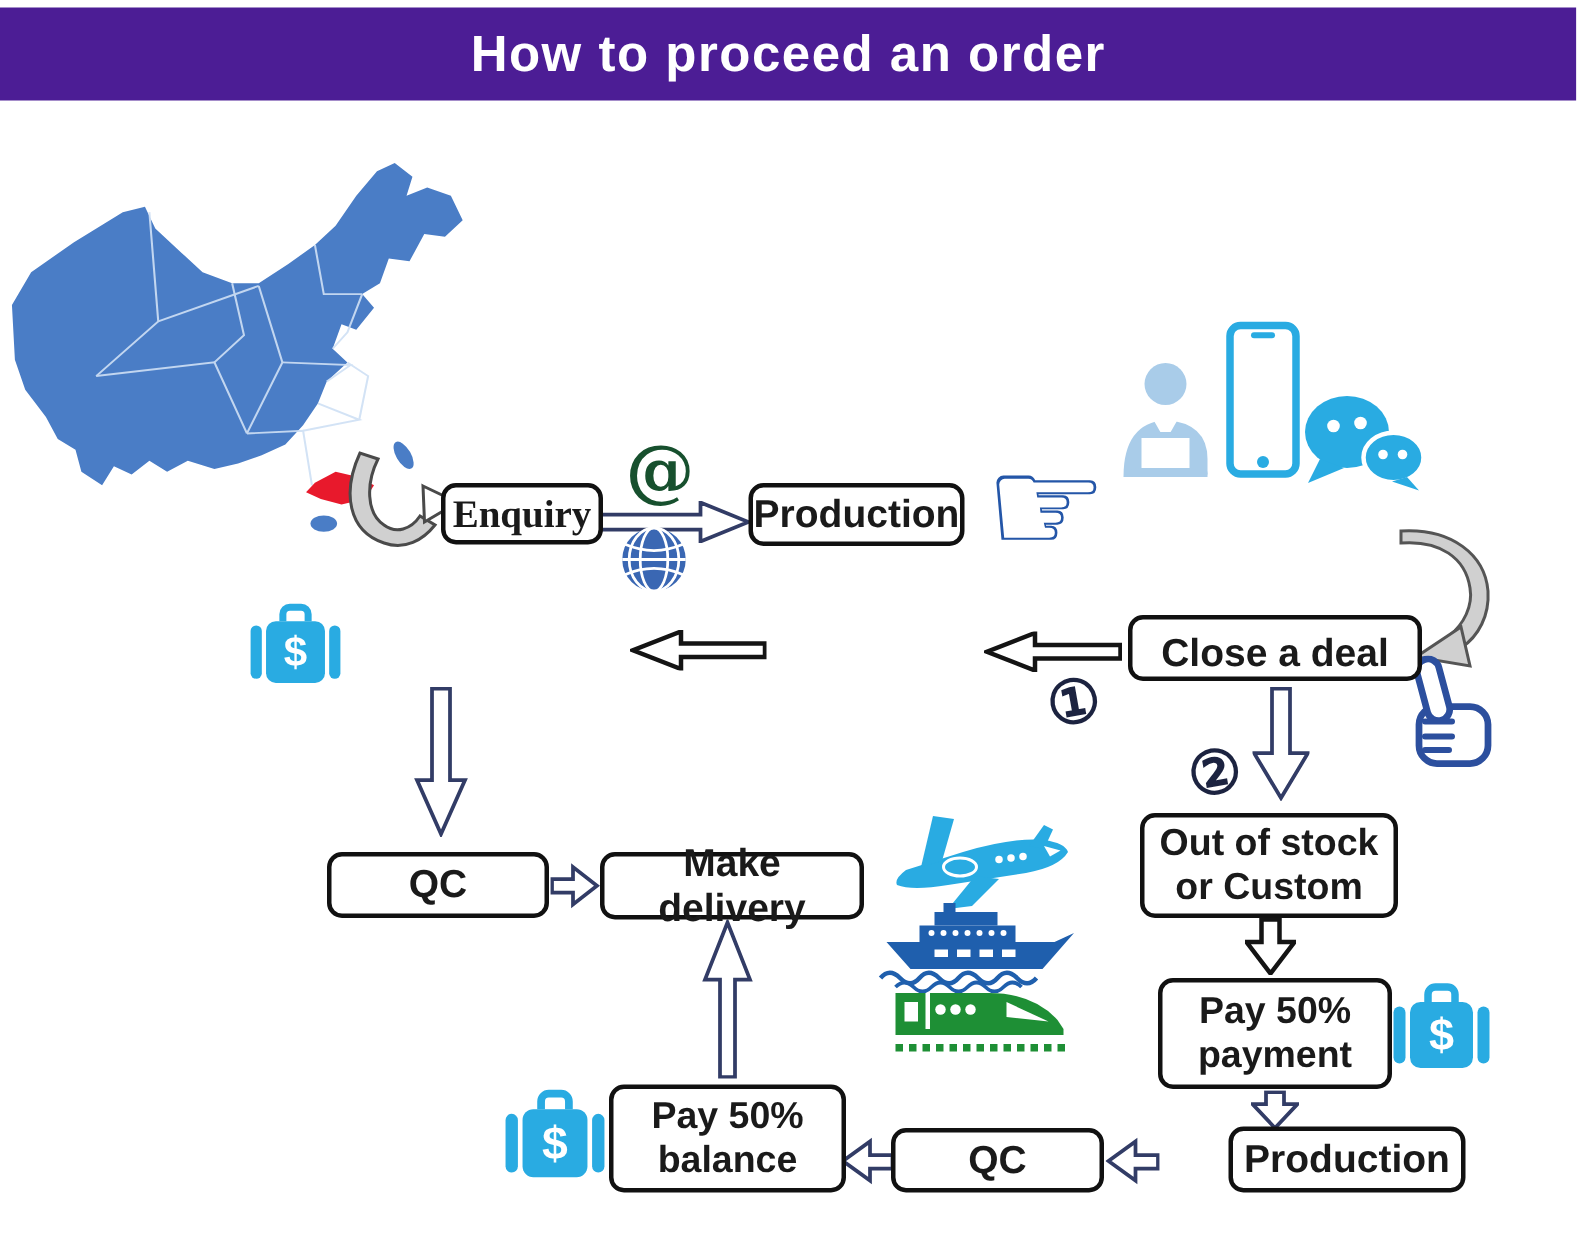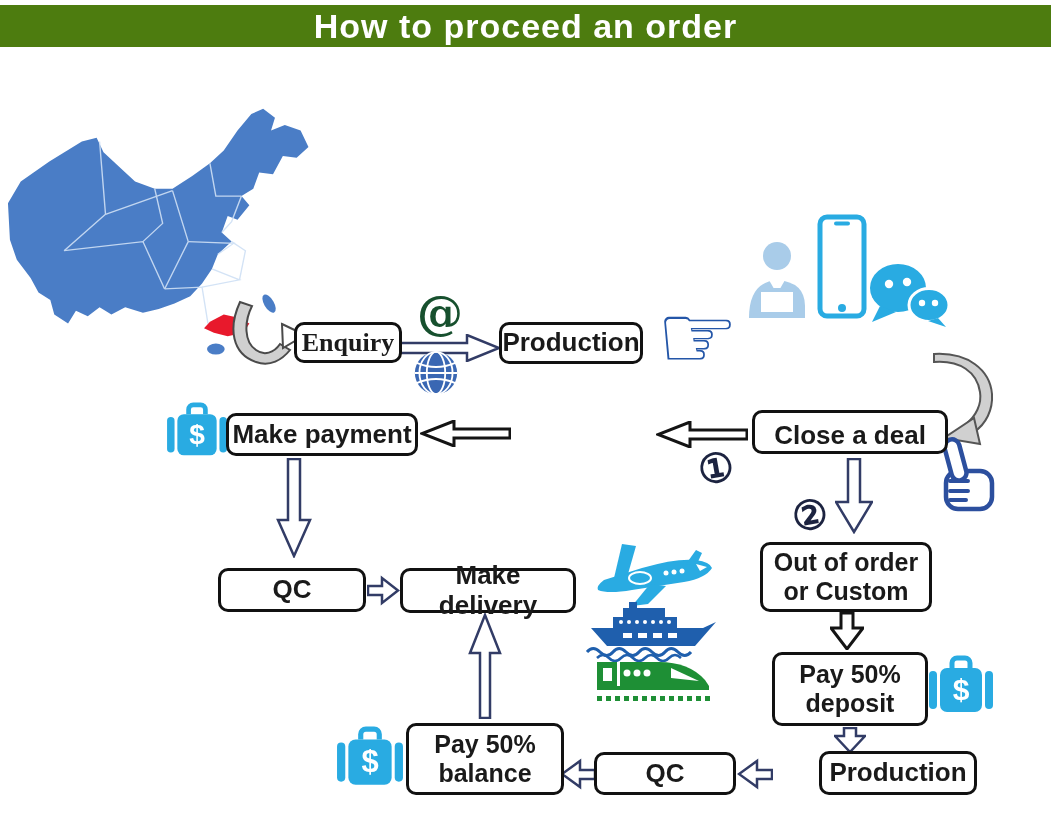--- a/index.html
+++ b/index.html
@@ -1,22 +1,22 @@
 <!DOCTYPE html>
 <html><head>
 <meta charset="utf-8">
 <style>
   html,body{margin:0;padding:0;background:#ffffff;}
   #stage{
     position:relative;width:1051px;height:823px;background:#ffffff;overflow:hidden;
     font-family:"Liberation Sans", sans-serif;
   }
   .titlebar{
-    position:absolute;left:0;top:5px;width:1051px;height:42px;
-    background:#4d7c0f;display:flex;align-items:center;justify-content:center;
+    position:absolute;left:0;top:5px;width:1051px;height:62px;
+    background:#4c1d95;display:flex;align-items:center;justify-content:center;
   }
   .titlebar h1{
     margin:0;color:#ffffff;font-size:34px;font-weight:bold;letter-spacing:1px;
   }
   .node{
     position:absolute;background:#ffffff;border:3.5px solid #111111;border-radius:10px;
     display:flex;align-items:center;justify-content:center;flex-direction:column;
     font-weight:bold;color:#1a1a1a;font-size:26px;z-index:3;box-sizing:border-box;
     line-height:1.15;text-align:center;
   }
@@ -148,23 +148,20 @@
     <polygon points="91,9 34,9 34,1 2,13.5 34,26 34,18 91,18" fill="#ffffff" stroke="#141414" stroke-width="3"></polygon>
   </svg>
 
   <div class="mark" style="left:698px;top:445px;">①</div>
 
 
   <svg class="arrow" style="left:420px;top:420px;" width="91" height="27" viewBox="0 0 91 27">
     <polygon points="90,9 34,9 34,1 2,13.5 34,26 34,18 90,18" fill="#ffffff" stroke="#141414" stroke-width="3"></polygon>
   </svg>
 
-  <div class="node" style="left:226px;top:413px;width:192px;height:43px;">
-    <span>Make payment</span>
-  </div>
 
   <svg class="icon" style="left:166px;top:402px;" width="62" height="58" viewBox="0 0 66 62">
     <rect x="1" y="16" width="8" height="38" rx="4" fill="#29abe2"></rect>
     <rect x="57" y="16" width="8" height="38" rx="4" fill="#29abe2"></rect>
     <rect x="12" y="13" width="42" height="44" rx="7" fill="#29abe2"></rect>
     <path d="M24,13 V8 a5,5 0 0 1 5,-5 h8 a5,5 0 0 1 5,5 V13" fill="none" stroke="#29abe2" stroke-width="5"></path>
     <text x="33" y="45" text-anchor="middle" font-size="30" font-weight="bold" fill="#ffffff">$</text>
   </svg>
 
   <svg class="arrow" style="left:276px;top:458px;" width="36" height="100" viewBox="0 0 36 100">
@@ -245,31 +242,31 @@
         <rect x="67" y="40" width="5" height="5"></rect>
       <rect x="76" y="40" width="5" height="5"></rect>
         <rect x="85" y="40" width="5" height="5"></rect>
       <rect x="94" y="40" width="5" height="5"></rect>
         <rect x="103" y="40" width="5" height="5"></rect>
       <rect x="112" y="40" width="5" height="5"></rect>
     </g>
   </svg>
 
   <div class="node two-line" style="left:760px;top:542px;width:172px;height:70px;">
-    <span>Out of order</span>
+    <span>Out of stock</span>
     <span>or Custom</span>
   </div>
 
   <svg class="arrow" style="left:830px;top:612px;" width="34" height="38" viewBox="0 0 34 38">
     <polygon points="11,1 23,1 23,16 33,16 17,37 1,16 11,16" fill="#ffffff" stroke="#141414" stroke-width="3"></polygon>
   </svg>
 
   <div class="node two-line" style="left:772px;top:652px;width:156px;height:74px;">
     <span>Pay 50%</span>
-    <span>deposit</span>
+    <span>payment</span>
   </div>
 
   <svg class="icon" style="left:928px;top:655px;" width="66" height="62" viewBox="0 0 66 62">
     <rect x="1" y="16" width="8" height="38" rx="4" fill="#29abe2"></rect>
     <rect x="57" y="16" width="8" height="38" rx="4" fill="#29abe2"></rect>
     <rect x="12" y="13" width="42" height="44" rx="7" fill="#29abe2"></rect>
     <path d="M24,13 V8 a5,5 0 0 1 5,-5 h8 a5,5 0 0 1 5,5 V13" fill="none" stroke="#29abe2" stroke-width="5"></path>
     <text x="33" y="45" text-anchor="middle" font-size="30" font-weight="bold" fill="#ffffff">$</text>
   </svg>
 

